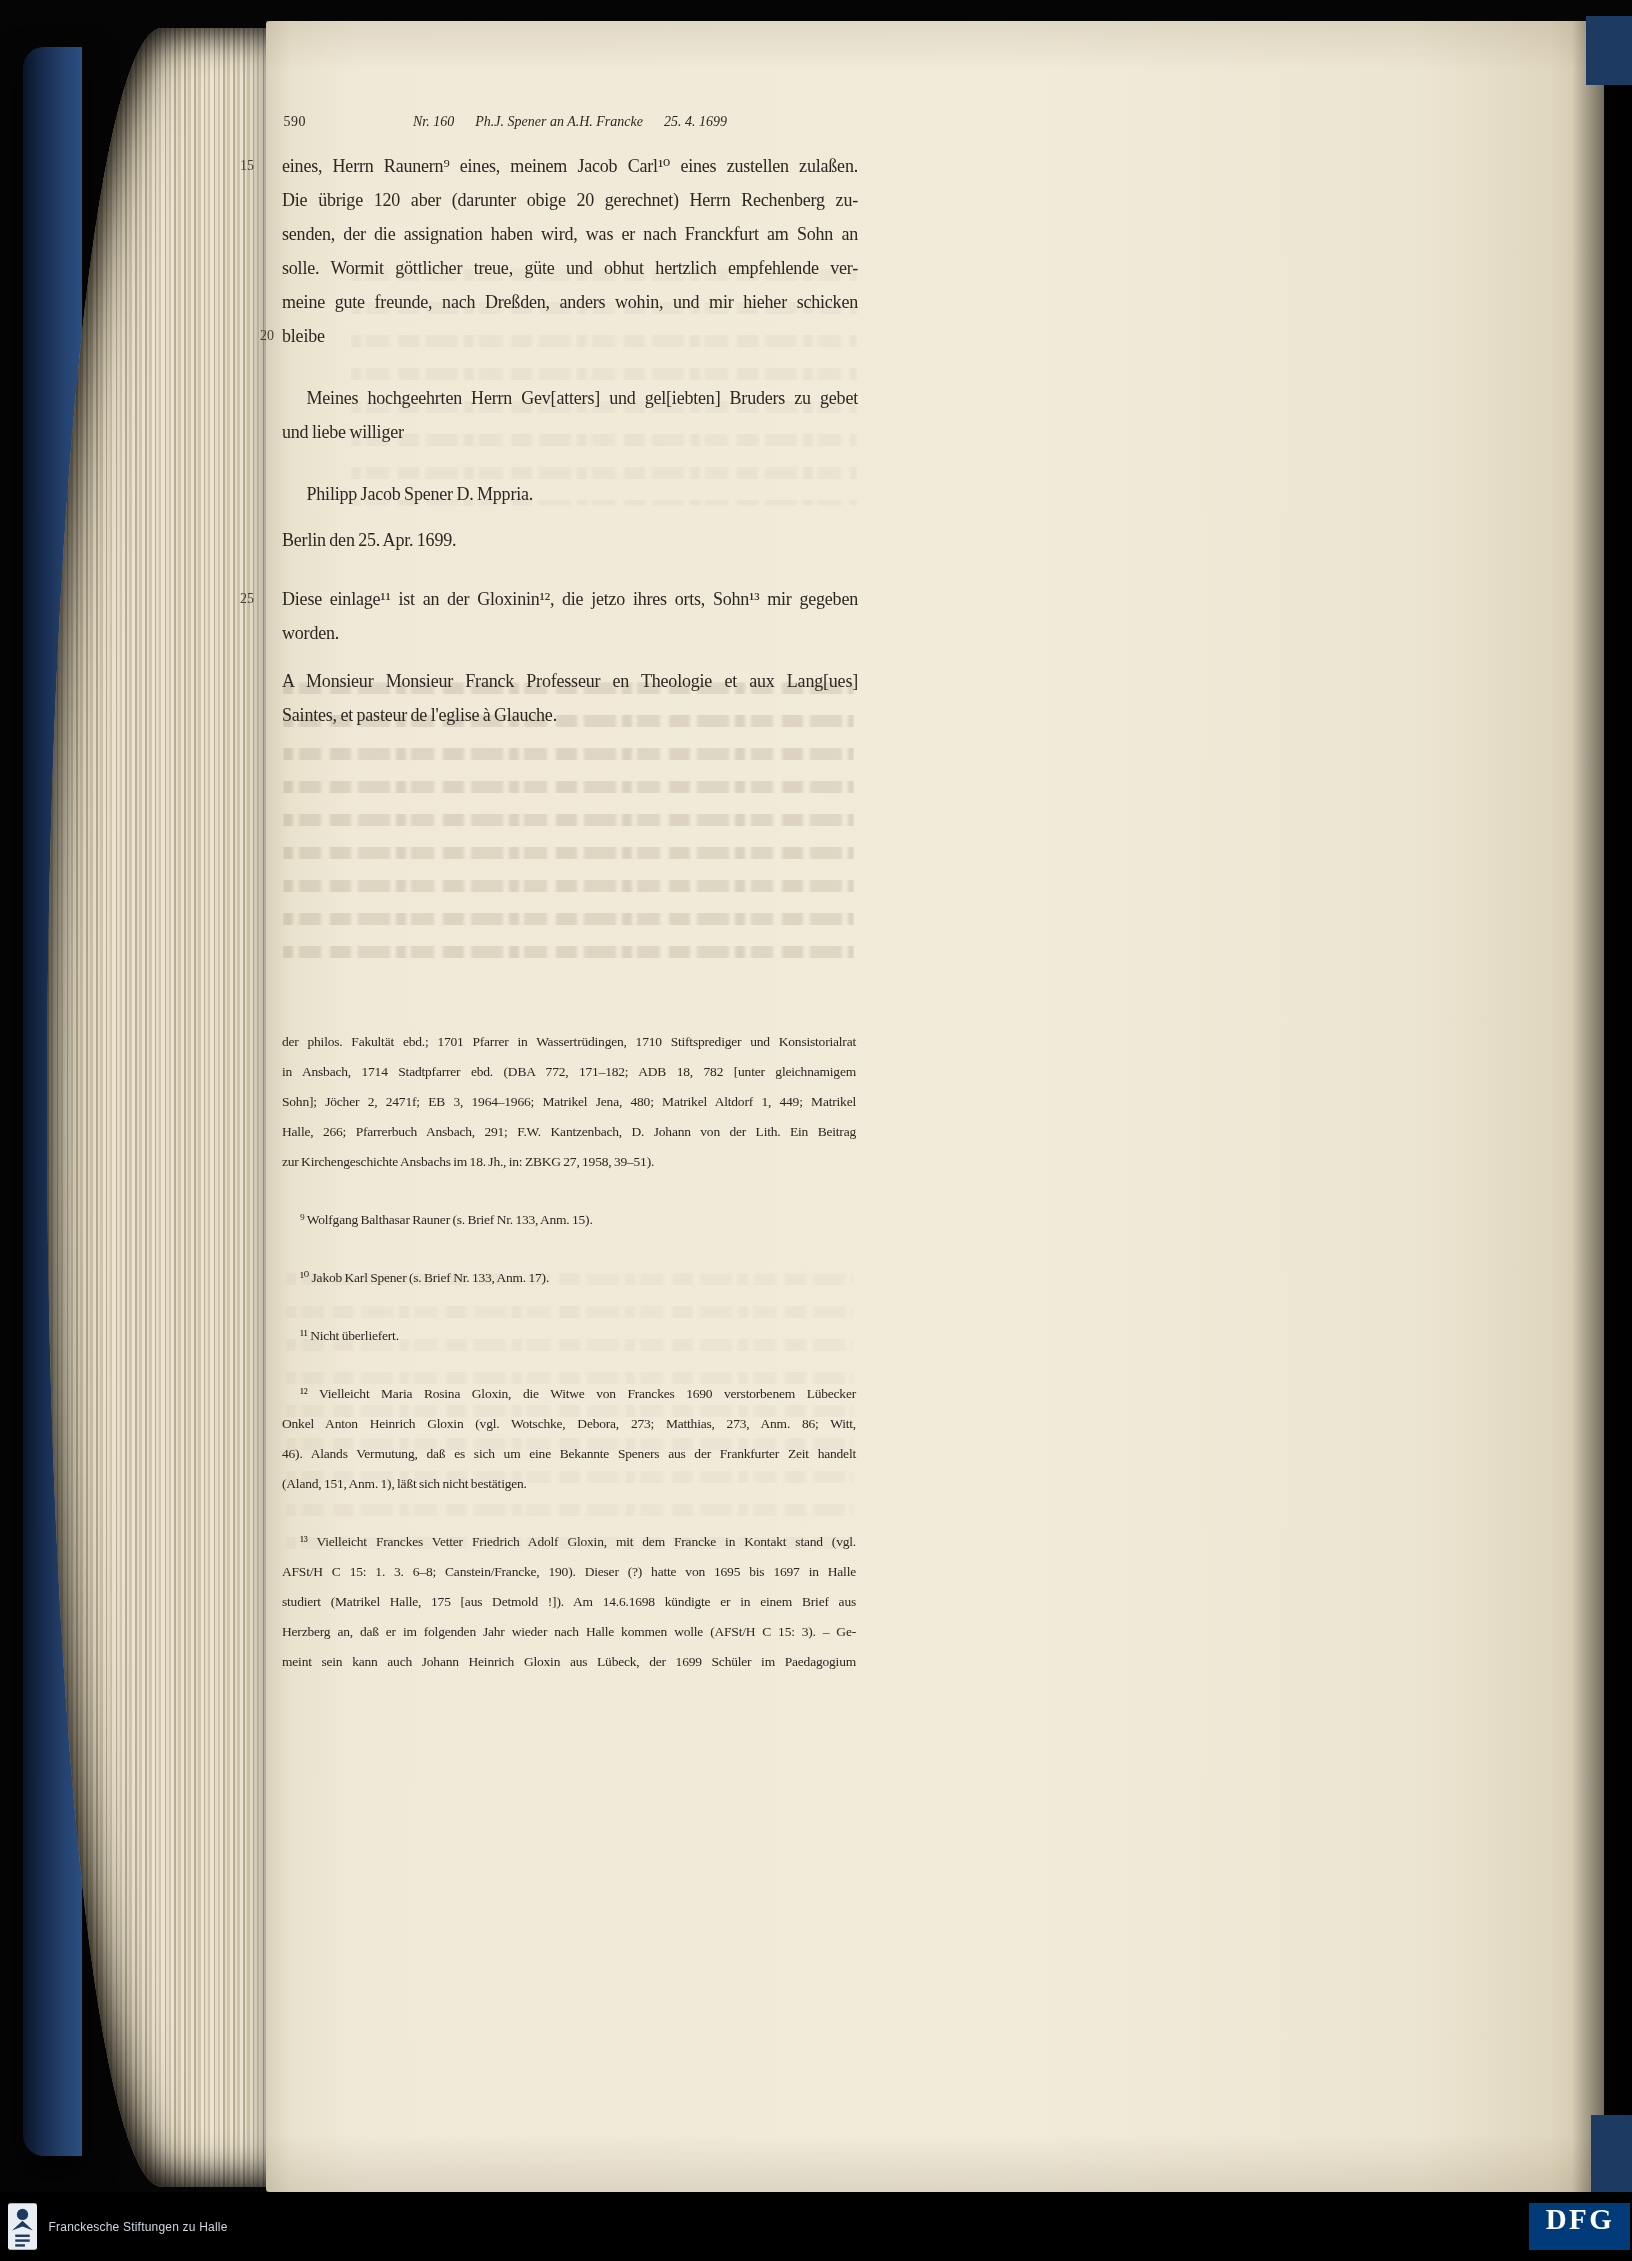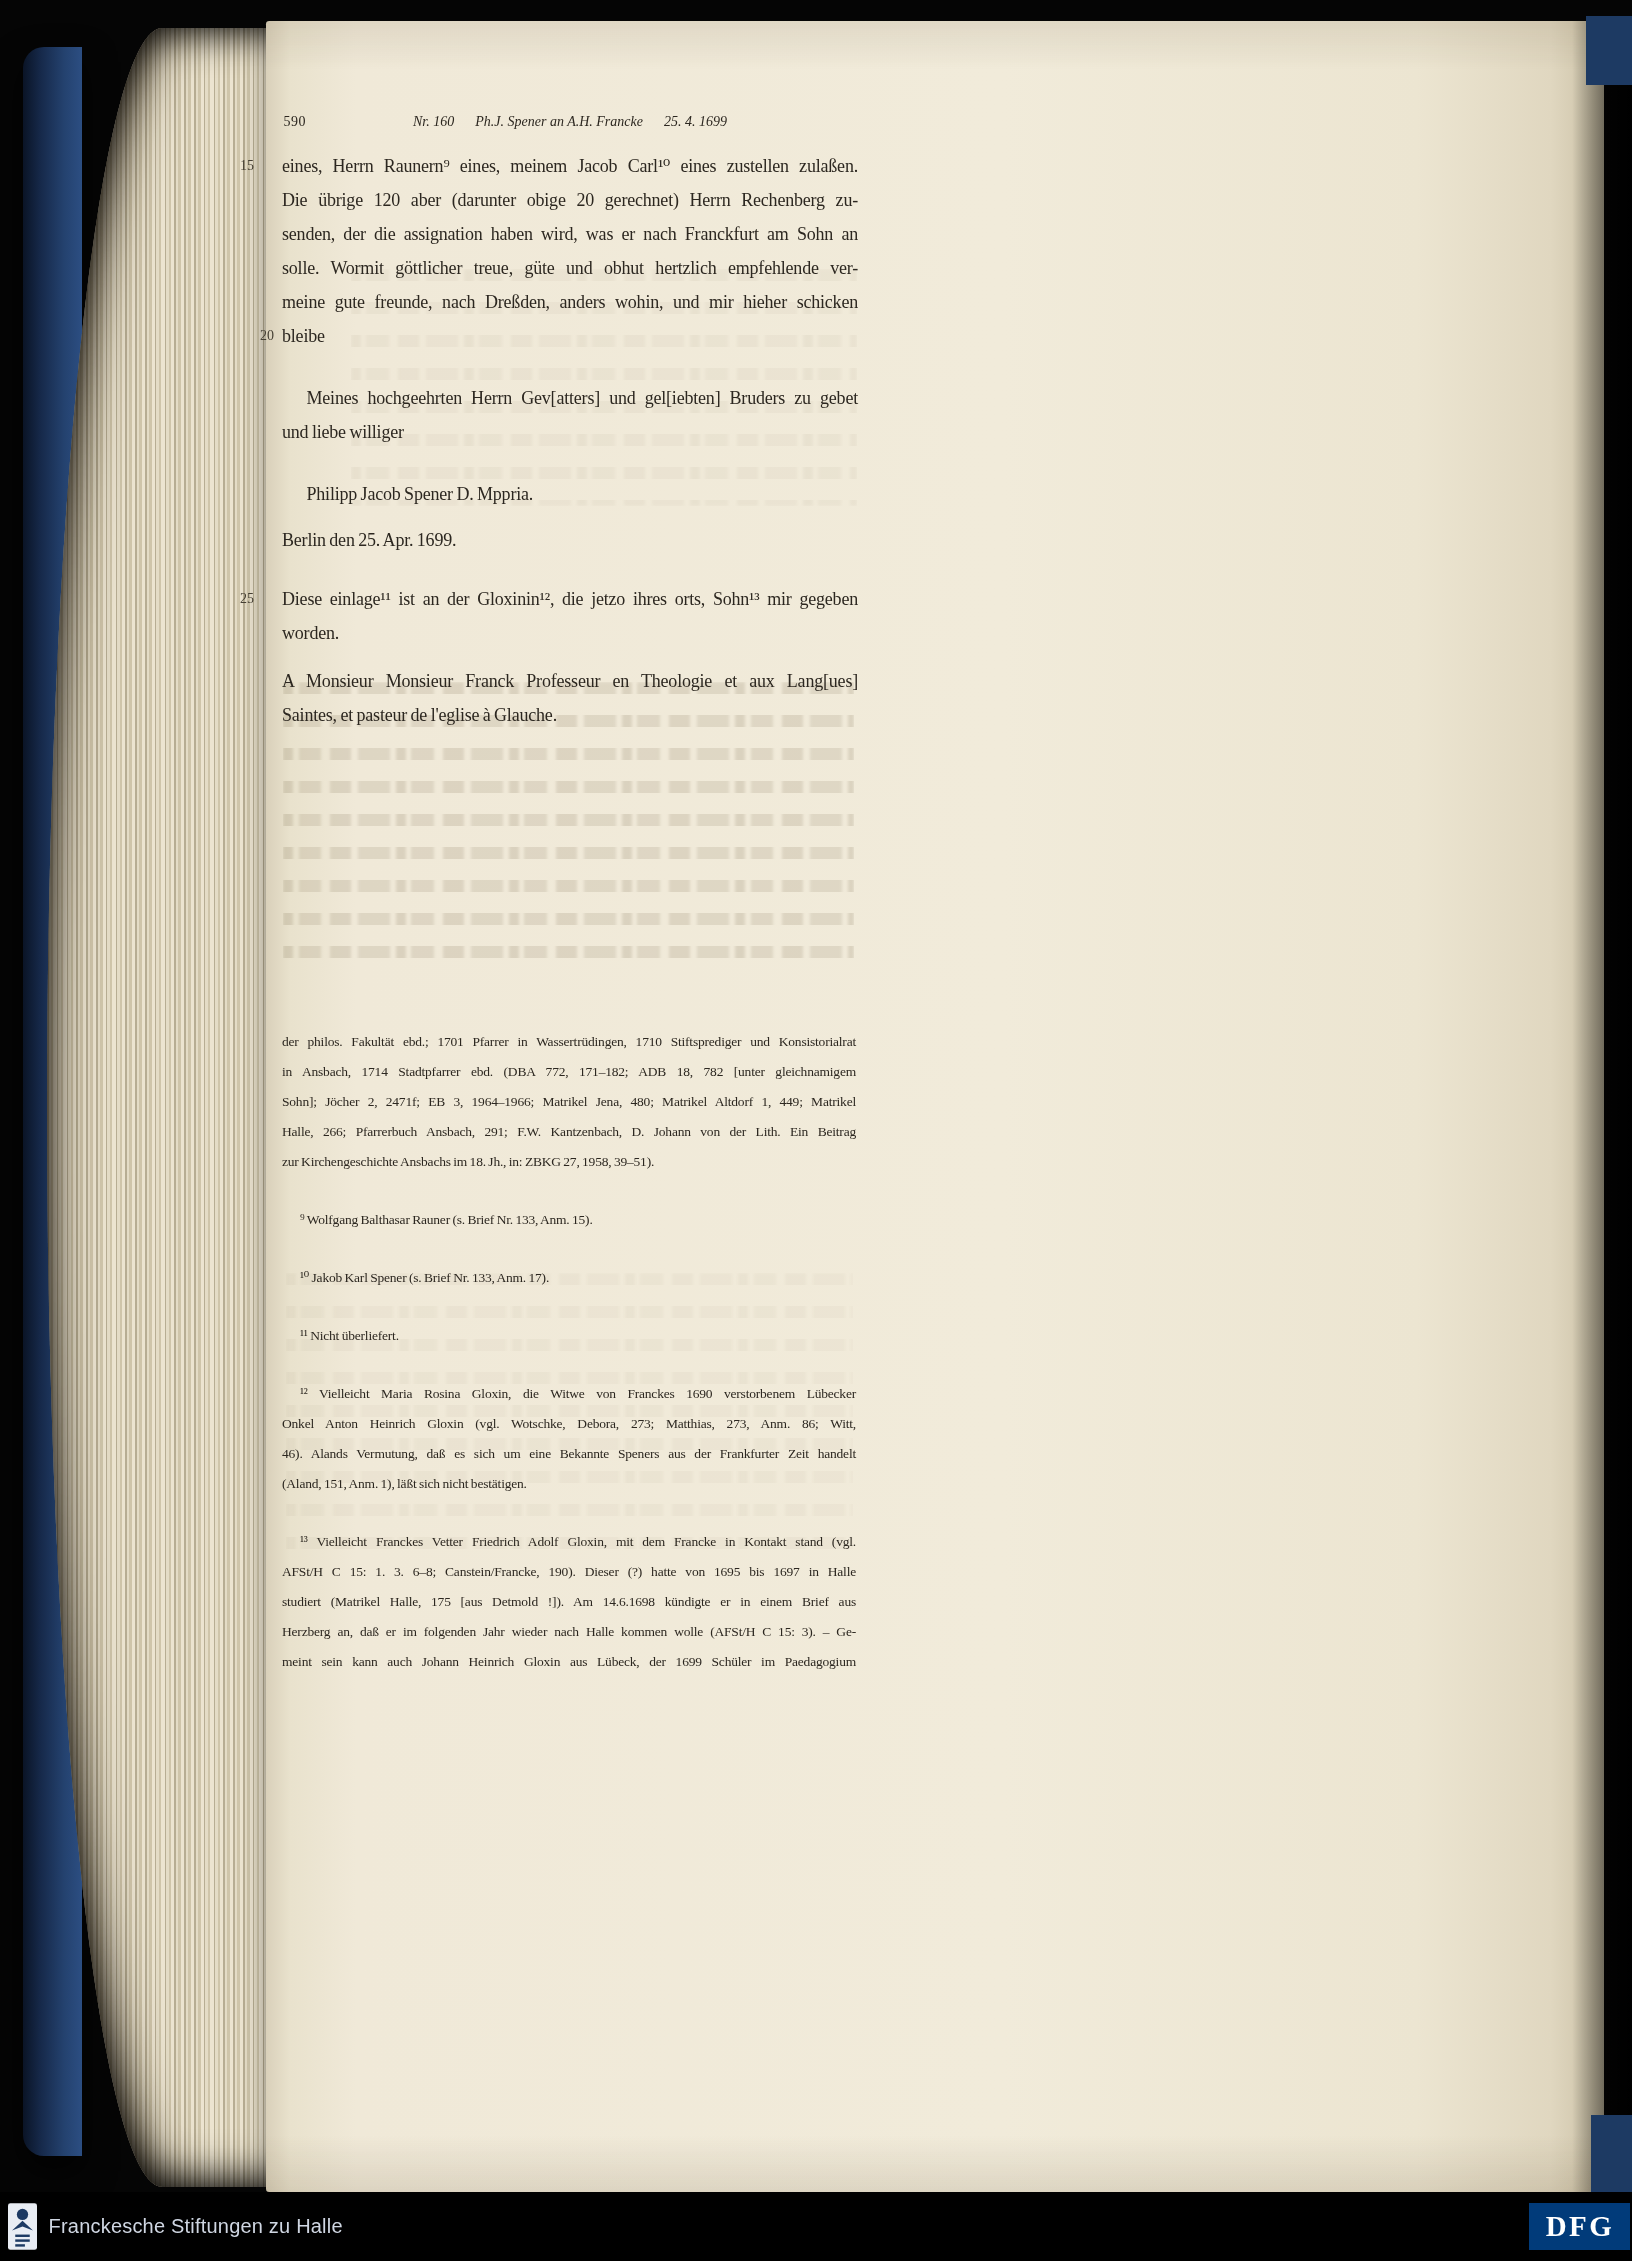--- a/index.html
+++ b/index.html
@@ -60,23 +60,23 @@
     mask-image:repeating-linear-gradient(180deg,#000 0 12.2px,transparent 12.2px 33px);}
   #bleed-main{left:283px;top:682px;width:571px;height:295px;opacity:.34;}
   #bleed-upper{left:351px;top:269px;width:506px;height:237px;opacity:.12;}
   #bleed-lower{left:286px;top:1273px;width:567px;height:286px;opacity:.10;}
 
   
   #footer{position:absolute;left:0;top:2192px;width:1632px;height:69px;background:#000;
     display:flex;align-items:center;font-family:"Liberation Sans",sans-serif;}
   #footer-left{display:flex;align-items:center;gap:11.4px;margin-left:8.2px;}
   #fs-logo{width:29px;height:47px;display:block;}
-  #footer-institution{color:#cfd6e2;font-size:20px;letter-spacing:0.2px;}
+  #footer-institution{color:#cfd6e2;font-size:12px;letter-spacing:0.2px;}
   #dfg{margin-left:auto;margin-right:1.6px;width:101px;height:47px;background:#013b7a;
-    display:flex;align-items:center;justify-content:center;}
+    display:flex;align-items:flex-start;justify-content:center;}
   #dfg span{color:#fff;font-family:"Liberation Serif","DejaVu Serif",serif;
     font-weight:bold;font-size:29px;letter-spacing:2.4px;}
 </style>
 </head>
 <body>
 
 <div id="screen">
 
   <div id="cover-left"></div>
   <div id="fan"></div>

